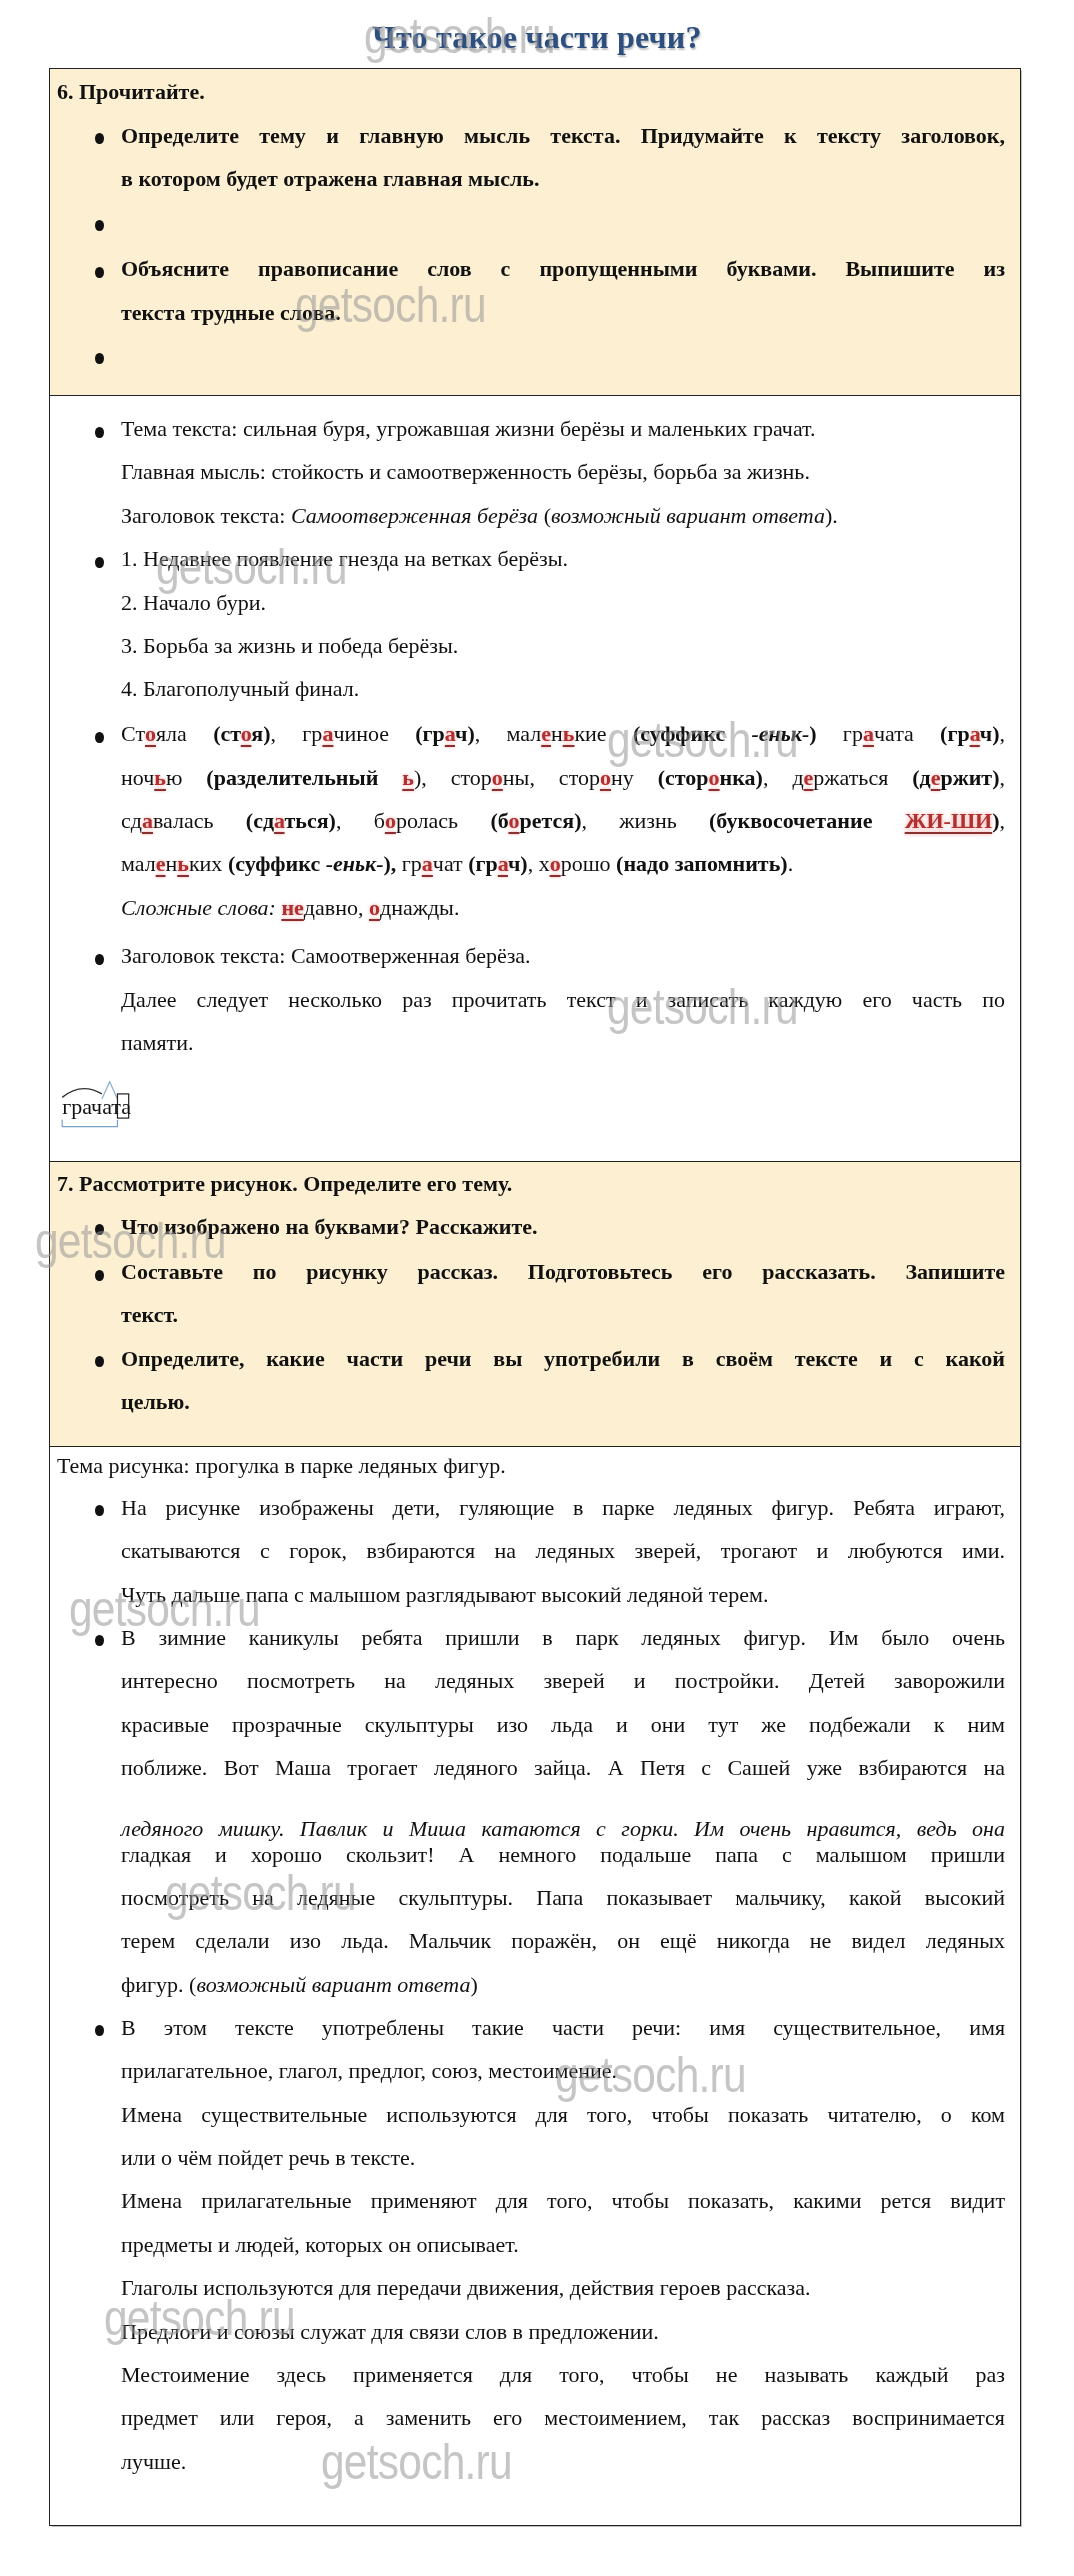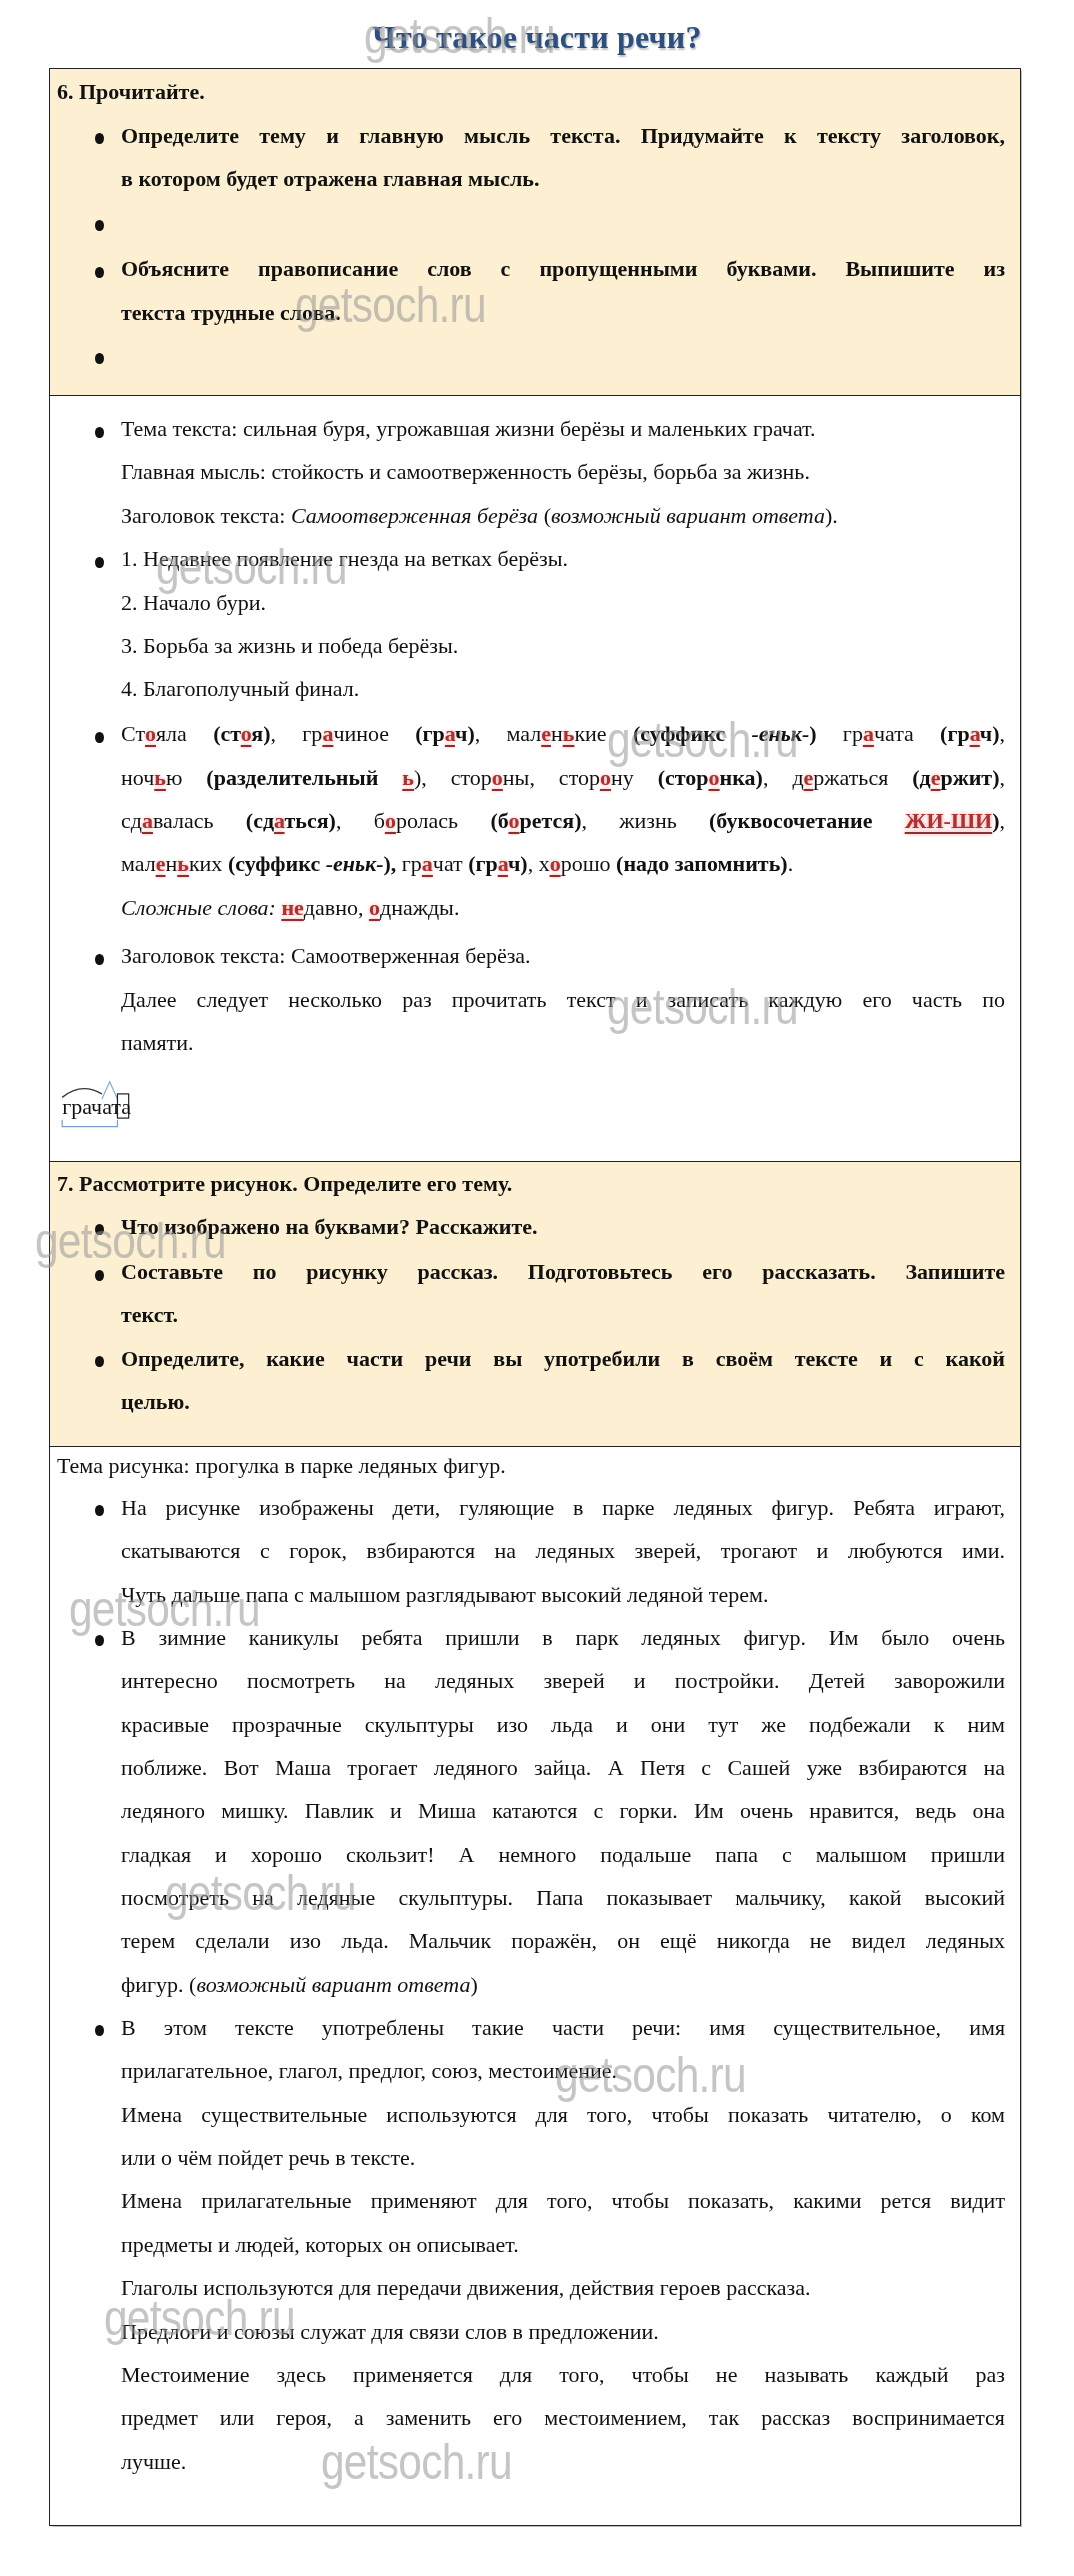--- a/index.html
+++ b/index.html
@@ -132,21 +132,21 @@
     <div class="line jl" style="left:71px; width:884px; top:47px;">На рисунке изображены дети, гуляющие в парке ледяных фигур. Ребята играют,</div>
     <div class="line jl" style="left:71px; width:884px; top:90px;">скатываются с горок, взбираются на ледяных зверей, трогают и любуются ими.</div>
     <div class="line" style="left:71px; top:134px;">Чуть дальше папа с малышом разглядывают высокий ледяной терем.</div>
 
     <span class="bullet" style="top:187px;"></span>
     <div id="story">
         <div class="line jl" style="left: 71px; width: 884px; top: 177px;">В зимние каникулы ребята пришли в парк ледяных фигур. Им было очень</div>
         <div class="line jl" style="left: 71px; width: 884px; top: 220px;">интересно посмотреть на ледяных зверей и постройки. Детей заворожили</div>
         <div class="line jl" style="left: 71px; width: 884px; top: 264px;">красивые прозрачные скульптуры изо льда и они тут же подбежали к ним</div>
         <div class="line jl" style="left: 71px; width: 884px; top: 307px;">поближе. Вот Маша трогает ледяного зайца. А Петя с Сашей уже взбираются на</div>
-        <div class="line jl" style="left: 71px; width: 884px; top: 350px;">ледяного мишку. Павлик и Миша катаются с горки. Им очень нравится, ведь она</div>
+        <div class="line jl" style="left: 71px; width: 884px; top: 368px; font-style: italic;">ледяного мишку. Павлик и Миша катаются с горки. Им очень нравится, ведь она</div>
         <div class="line jl" style="left: 71px; width: 884px; top: 394px;">гладкая и хорошо скользит! А немного подальше папа с малышом пришли</div>
         <div class="line jl" style="left: 71px; width: 884px; top: 437px;">посмотреть на ледяные скульптуры. Папа показывает мальчику, какой высокий</div>
         <div class="line jl" style="left: 71px; width: 884px; top: 480px;">терем сделали изо льда. Мальчик поражён, он ещё никогда не видел ледяных</div>
       </div>
     <div class="line" style="left:71px; top:524px;">
       <span>фигур. (</span><span class="i">возможный вариант ответа</span><span>)</span>
     </div>
 
     <span class="bullet" style="top:577px;"></span>
     <div class="line jl" style="left:71px; width:884px; top:567px;">В этом тексте употреблены такие части речи: имя существительное, имя</div>

